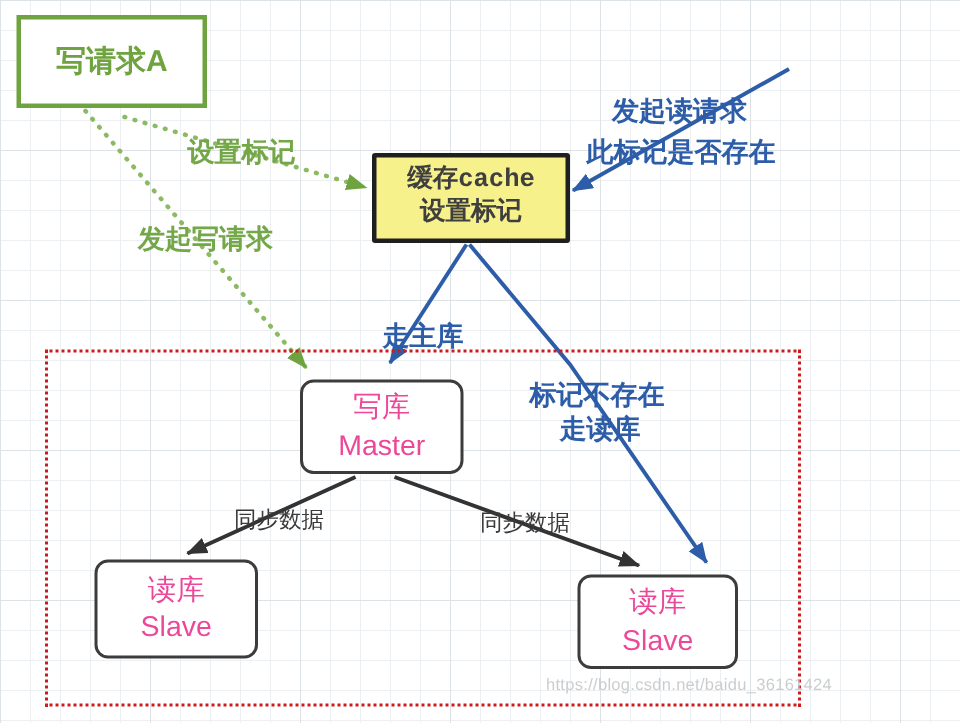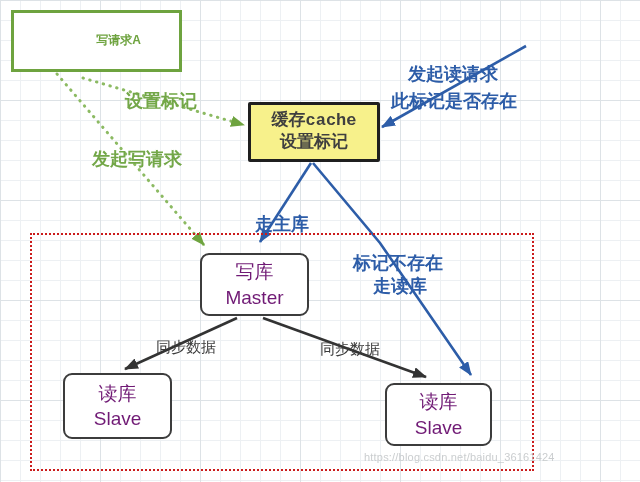--- a/index.html
+++ b/index.html
@@ -13,28 +13,28 @@
       linear-gradient(#edf0f3 1px, transparent 1px),
       linear-gradient(90deg, #edf0f3 1px, transparent 1px);
     background-size:100px 100px,100px 100px,20px 20px,20px 20px;
   }
   #edges{position:absolute;left:0;top:0;width:640px;height:482px;}
   .node{
     position:absolute;display:flex;flex-direction:column;align-items:center;
     justify-content:center;text-align:center;background:#ffffff;line-height:1.32;
   }
   .node span{display:block;}
-  .node-green{border:3px solid #6ea33f;color:#6ea33f;font-size:12px;font-weight:600;padding-left:44px;}
+  .node-green{border:3px solid #6ea33f;color:#6ea33f;font-size:20px;font-weight:600;}
   .node-blue{border:2.5px solid #2d5da8;color:#2d5da8;font-size:18px;font-weight:600;}
   .node-yellow{
     background:#f7f18b;border:3px solid #1f1f1f;color:#3f3f3f;
     font-size:17px;font-weight:600;border-radius:2px;font-family:Liberation Mono, monospace;
   }
   .node-db{
-    border:2.5px solid #3c3c3c;border-radius:9px;color:#701a75;
+    border:2.5px solid #3c3c3c;border-radius:9px;color:#ec4899;
     font-size:19px;font-weight:500;
   }
   .lbl{
     position:absolute;transform:translate(-50%,-50%);white-space:nowrap;
     font-weight:600;
   }
   .lbl-green{color:#73a748;font-size:18px;}
   .lbl-blue{color:#2d5da8;font-size:18px;}
   .lbl-dark{color:#3a3a3a;font-size:15px;font-weight:500;}
   #boundary{

